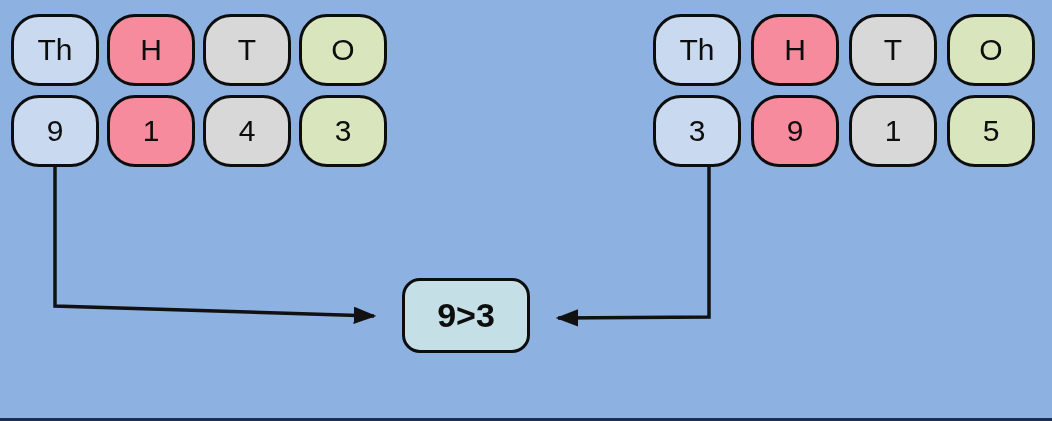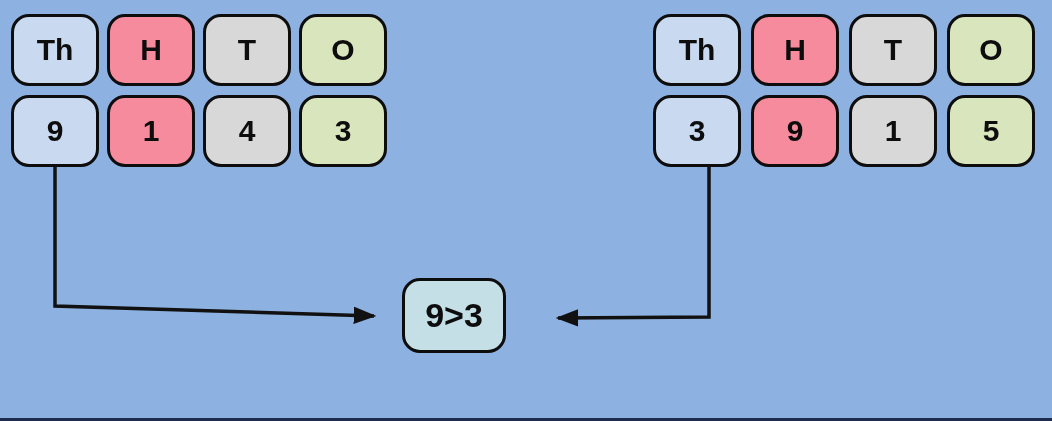--- a/index.html
+++ b/index.html
@@ -23,38 +23,38 @@
   .group .row {
     display: flex;
   }
   .group.left-group .row { column-gap: 8px; }
   .group.right-group .row { column-gap: 10px; }
   .card {
     width: 88px;
     height: 72px;
     box-sizing: border-box;
     border: 3px solid #0d0d0d;
-    border-radius: 18px;
+    border-radius: 28px;
     display: flex;
     align-items: center;
     justify-content: center;
-    font-weight: 700;
+    font-weight: 400;
     font-size: 30px;
     color: #0d0d0d;
   }
   .card.col-th { background: #c9d9f0; }
   .card.col-h  { background: #f78b9e; }
   .card.col-t  { background: #d8d8d8; }
   .card.col-o  { background: #d9e5bd; }
 
   .compare-box {
     position: absolute;
     left: 402px;
     top: 278px;
-    width: 104px;
+    width: 128px;
     height: 75px;
     box-sizing: border-box;
     background: #c4dfe6;
     border: 3px solid #0d0d0d;
     border-radius: 18px;
     display: flex;
     align-items: center;
     justify-content: center;
     font-weight: 700;
     font-size: 34px;

